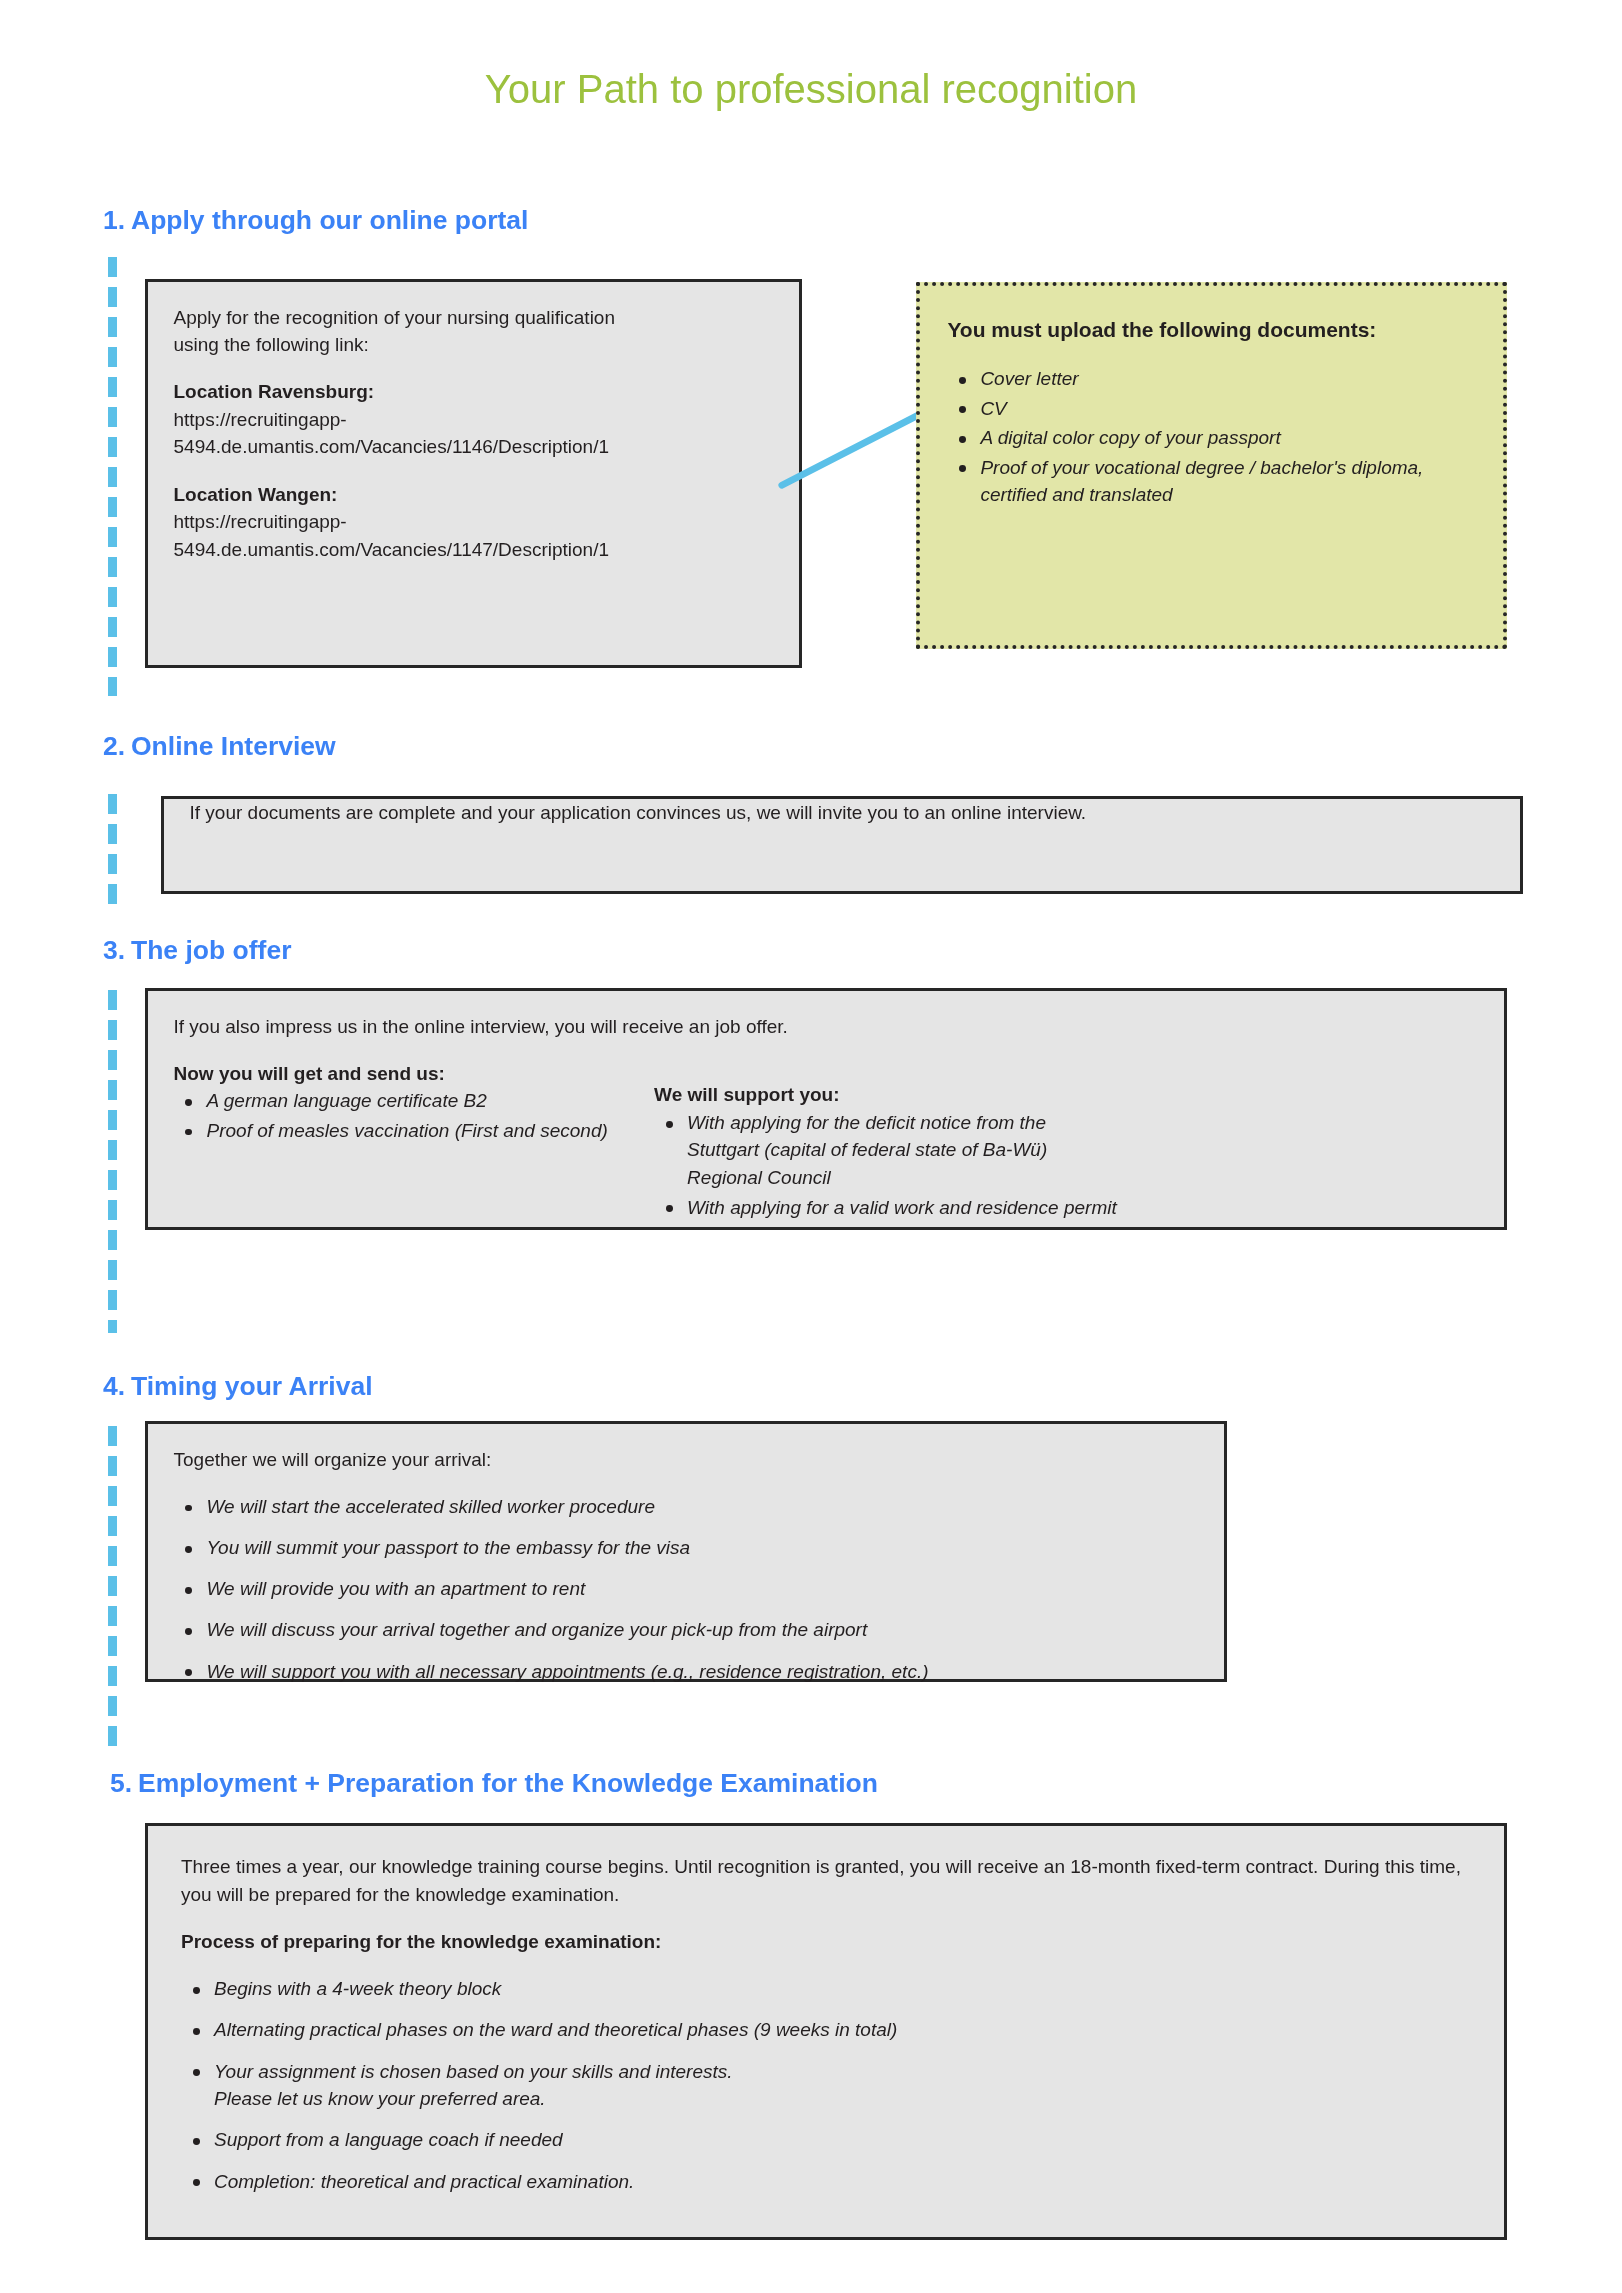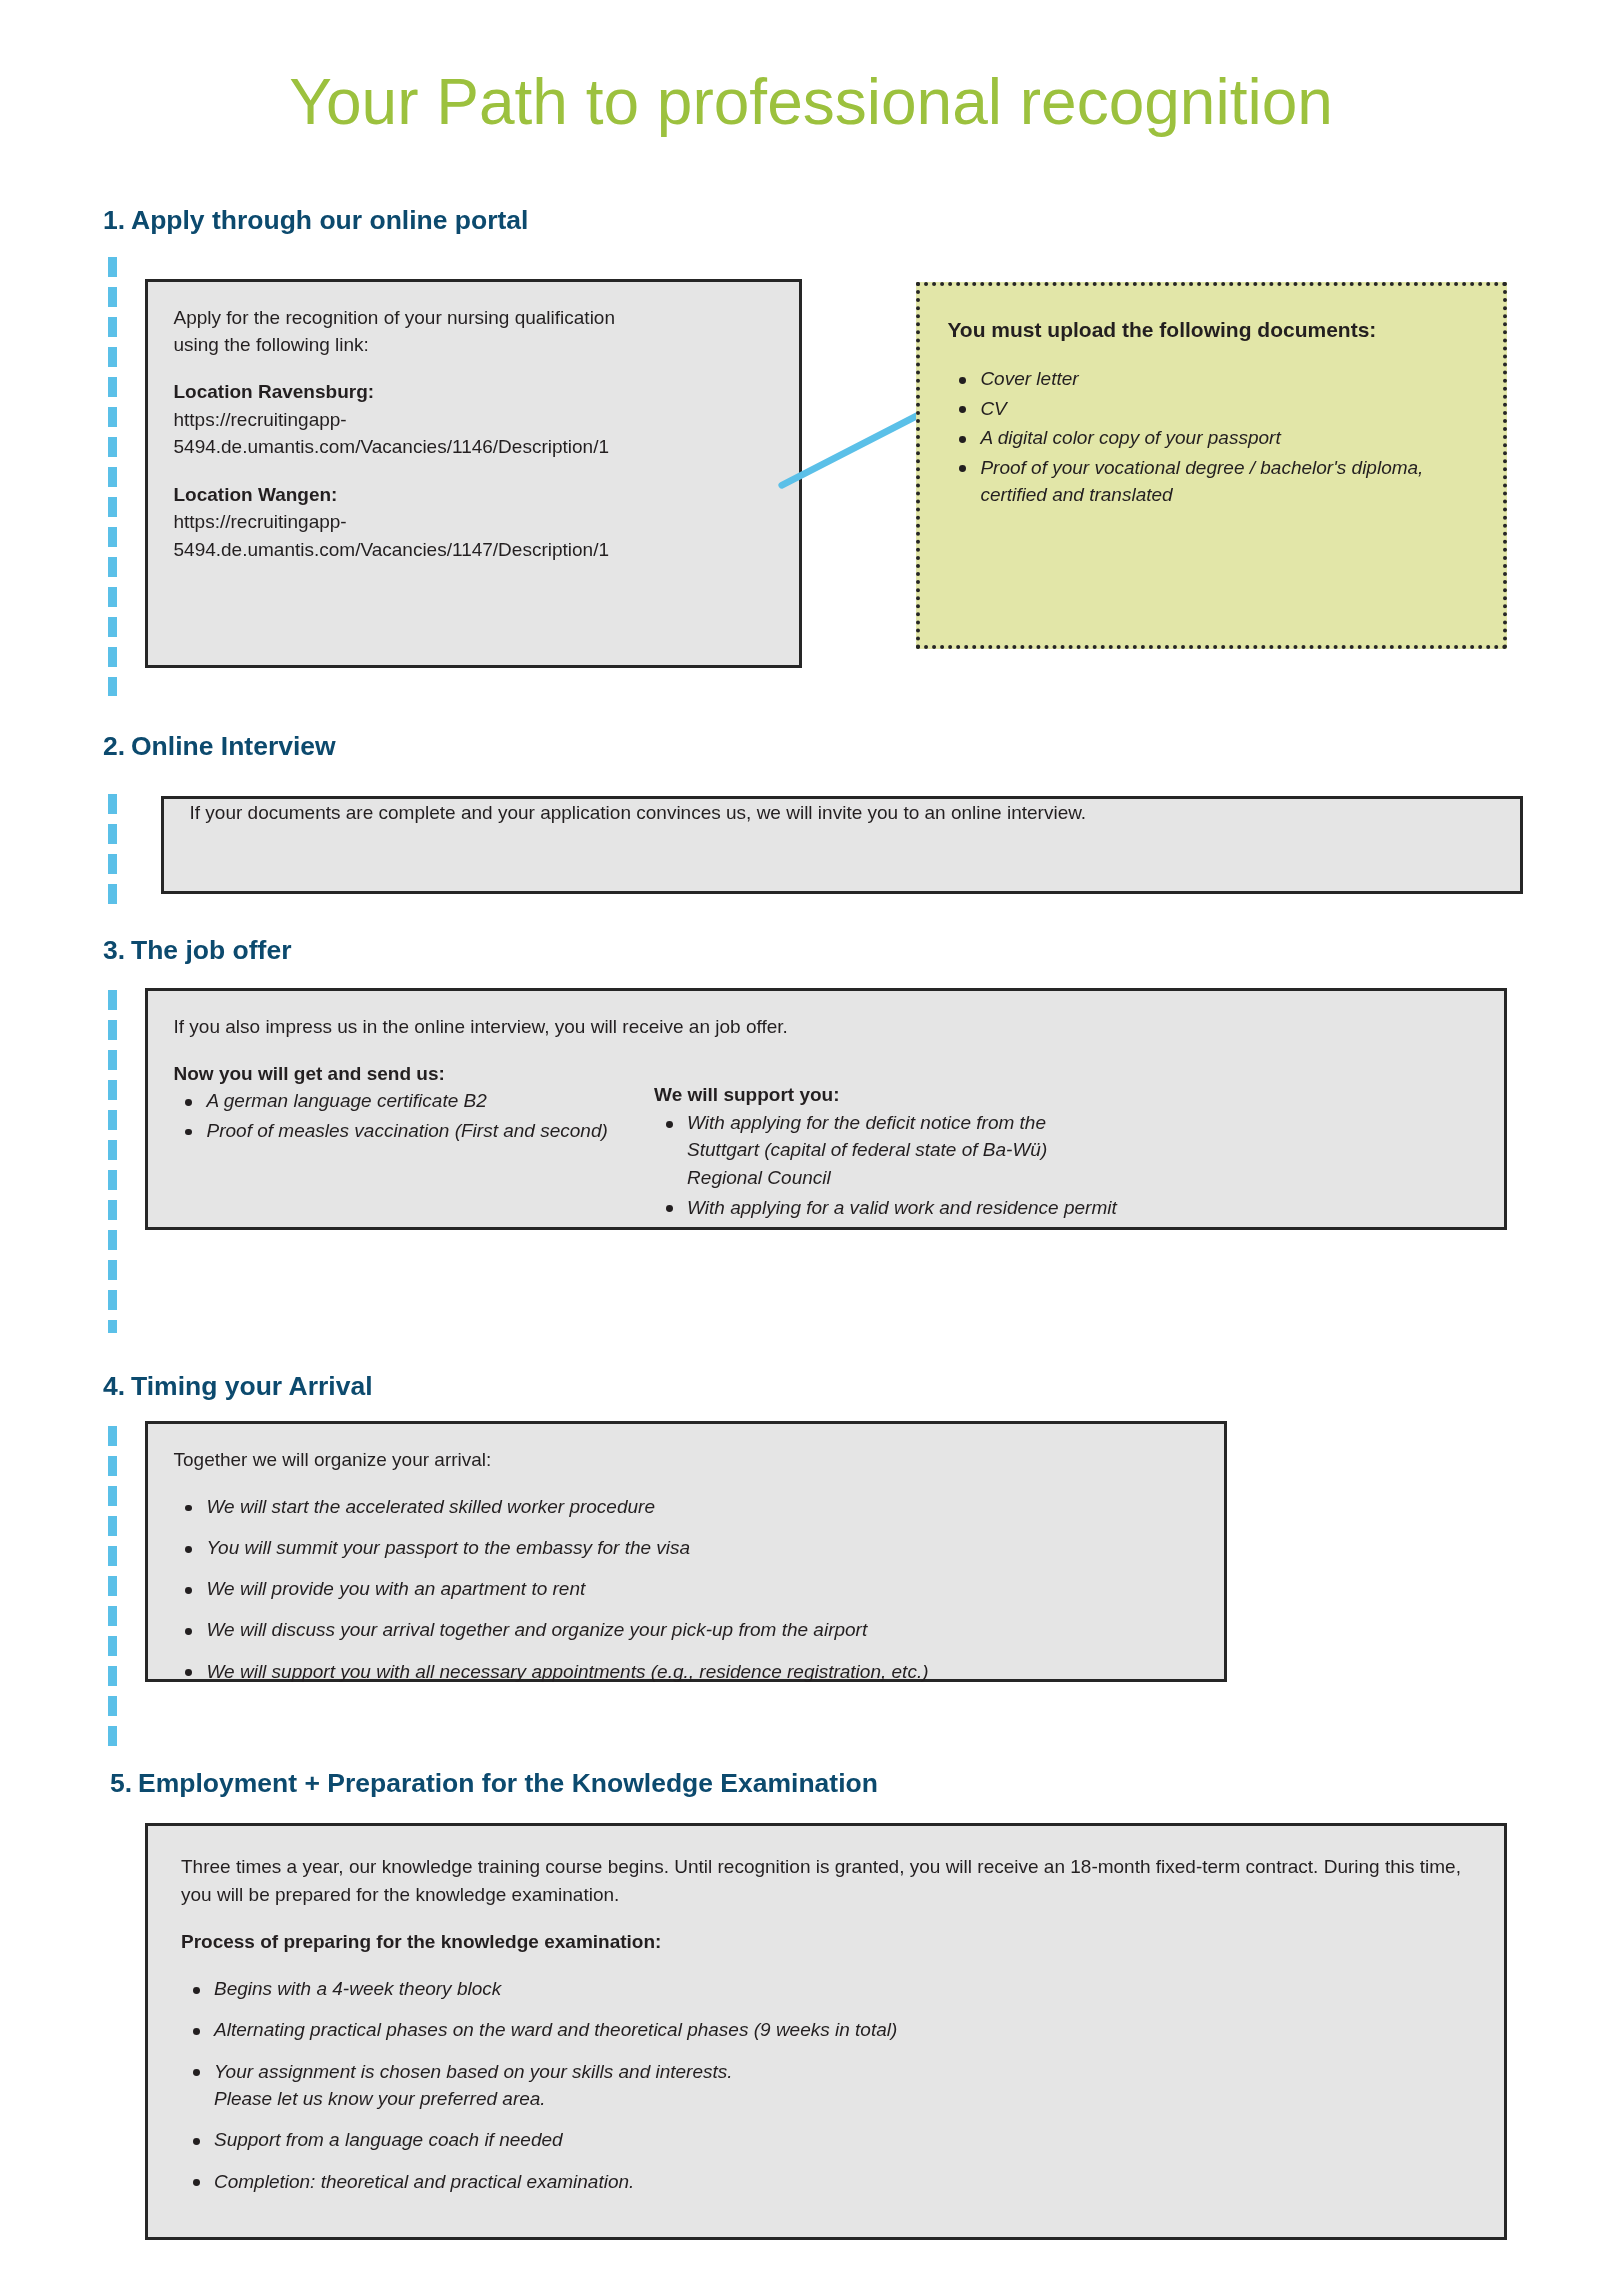--- a/index.html
+++ b/index.html
@@ -11,31 +11,31 @@
     overflow:hidden;
     -webkit-font-smoothing:antialiased;
   }
   .page{position:relative;width:1622px;height:2294px;}
 
   
   .doc-title{
     position:absolute;
     left:0;top:67px;width:1622px;
     text-align:center;
-    font-size:64px;
+    font-size:40px;
     font-weight:400;
     color:#9CC13E;
     letter-spacing:0px;
     line-height:1.1;
   }
 
   
   .sec-head{
     position:absolute;
-    color:#0c4a6e;
+    color:#3b82f6;
     font-weight:bold;
     font-size:26.5px;
     white-space:nowrap;
     line-height:1.1;
   }
   .sec-head .num{margin-right:5.9px;}
 
   
   .dash-bar{
     position:absolute;

